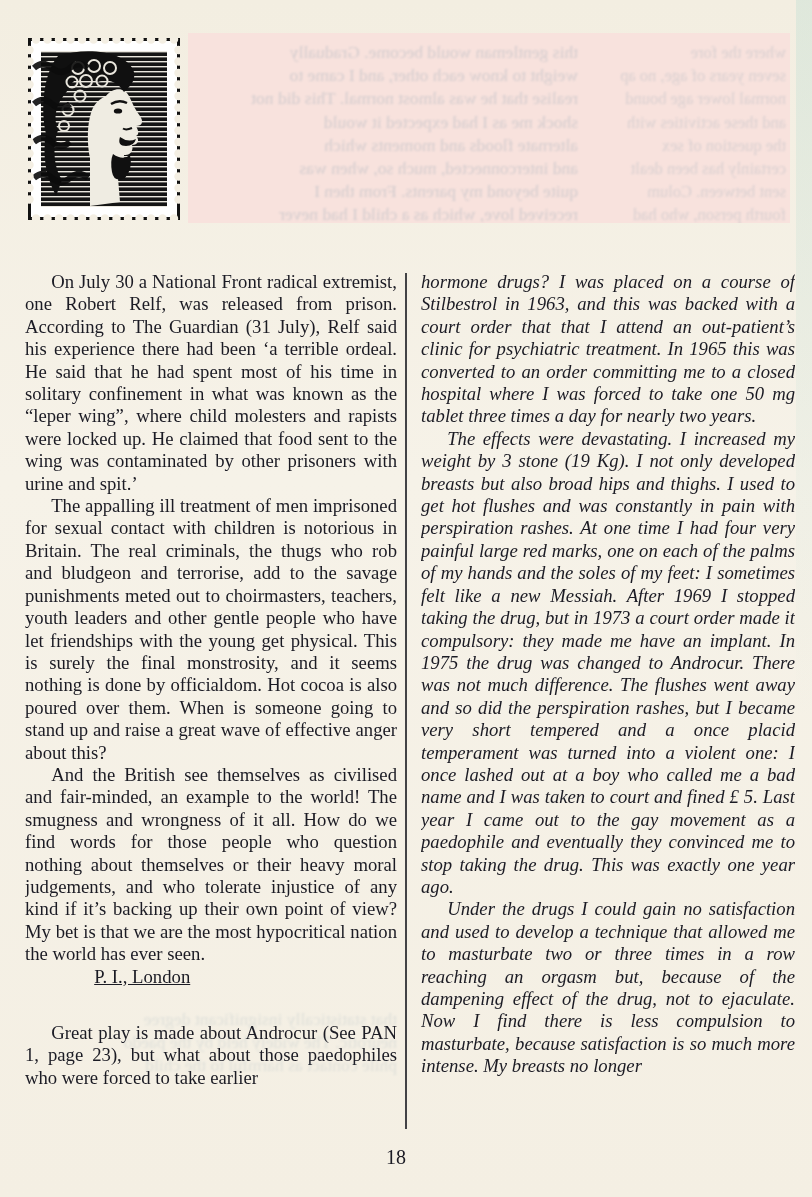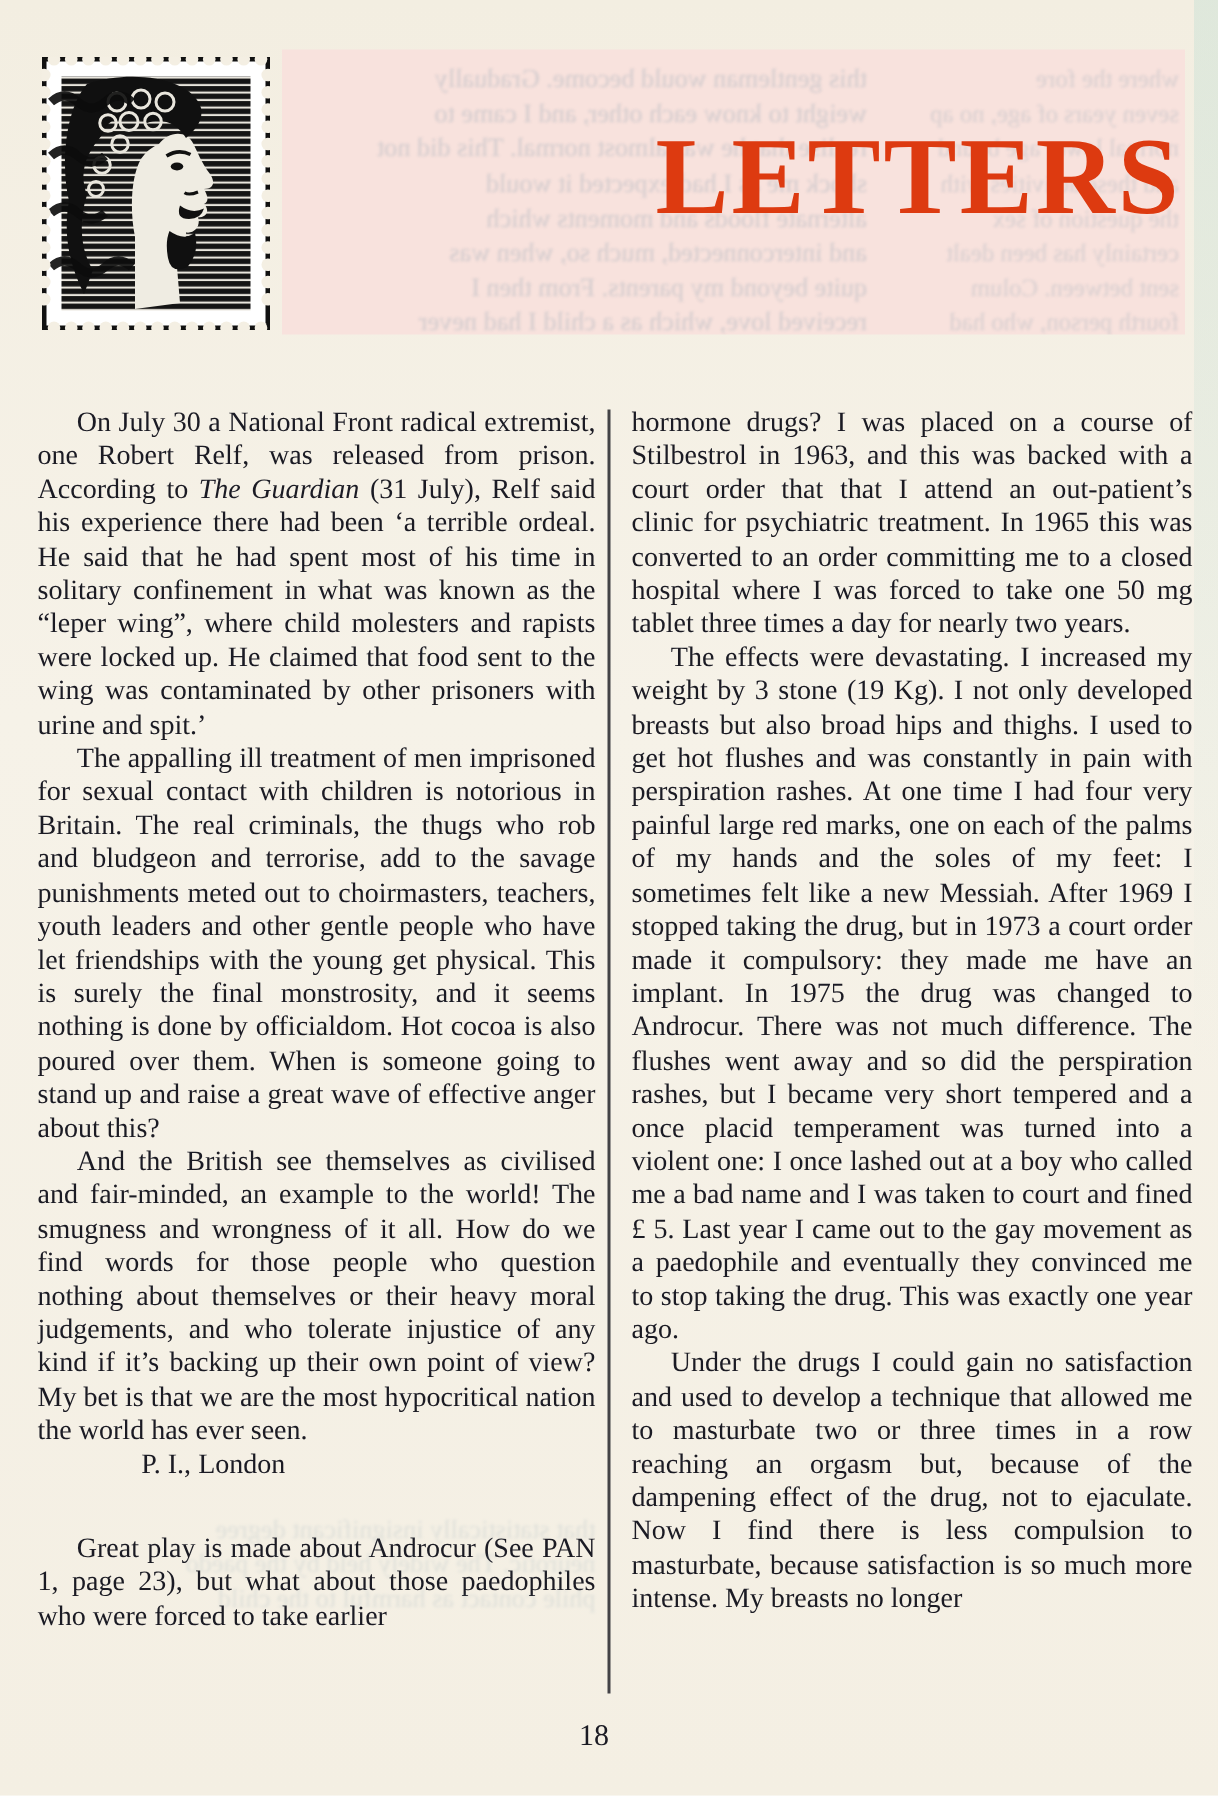--- a/index.html
+++ b/index.html
@@ -25,26 +25,26 @@
   .ghost-block .ghost-line{white-space:nowrap;overflow:hidden;}
   .g-right{left:20px;top:8px;width:370px;font-size:17.5px;line-height:23.2px;opacity:.30;filter:blur(1.1px);}
   .g-left{left:408px;top:8px;width:190px;font-size:16.5px;line-height:23.2px;opacity:.26;filter:blur(1.2px);}
   .g-body{left:25px;top:1008px;width:372px;font-size:17.5px;line-height:23px;opacity:.18;filter:blur(1.2px);}
   
   .col{
     position:absolute;top:271px;height:892px;overflow:hidden;
     font-size:18.7px;line-height:22.4px;text-align:justify;
   }
   .col-left{left:25px;width:372px;}
-  .col-right{left:421px;width:374px;}
+  .col-right{left:421px;width:374px;font-style:italic;}
   .col p{margin:0;}
   .col p.indent{text-indent:1.4em;}
   .col p.gap{margin-top:34px;}
-  .col p.signature{text-indent:3.7em;text-align:left;}
-  .col .it{font-style:italic;}
+  .col p.signature{text-indent:3.7em;text-align:left;text-decoration:underline;}
+  .col .it{}
   .divider{position:absolute;left:405px;top:273px;width:1.6px;height:856px;background:#2a2a30;opacity:.88;}
   .page-number{
     position:absolute;left:0;right:0;top:1146px;margin:0;text-align:center;
     transform:translateX(-10px);font-size:20px;color:#1b1b24;
   }
 </style>
 </head>
 <body>
 
 <div class="page">
@@ -159,21 +159,20 @@
         <circle cx="150.5" cy="127" r="4.2" fill="#f4efe3"></circle>
         <circle cx="1.5" cy="138.5" r="4.2" fill="#f4efe3"></circle>
         <circle cx="150.5" cy="138.5" r="4.2" fill="#f4efe3"></circle>
         <circle cx="1.5" cy="150" r="4.2" fill="#f4efe3"></circle>
         <circle cx="150.5" cy="150" r="4.2" fill="#f4efe3"></circle>
         <circle cx="1.5" cy="161.5" r="4.2" fill="#f4efe3"></circle>
         <circle cx="150.5" cy="161.5" r="4.2" fill="#f4efe3"></circle>
       </svg>
   </div>
 
-  <h1 class="page-title">LETTERS</h1>
 
   <div class="divider"></div>
   <div class="col col-left">
       <p class="indent"><span>On July 30 a National Front radical extremist, one Robert Relf, was released from prison. According to </span><span class="it">The Guardian</span><span> (31 July), Relf said his experience there had been ‘a terrible ordeal. He said that he had spent most of his time in solitary confinement in what was known as the “leper wing”, where child molesters and rapists were locked up. He claimed that food sent to the wing was contaminated by other prisoners with urine and spit.’</span></p>
       <p class="indent"><span>The appalling ill treatment of men imprisoned for sexual contact with children is notorious in Britain. The real criminals, the thugs who rob and bludgeon and terrorise, add to the savage punishments meted out to choirmasters, teachers, youth leaders and other gentle people who have let friendships with the young get physical. This is surely the final monstrosity, and it seems nothing is done by officialdom. Hot cocoa is also poured over them. When is someone going to stand up and raise a great wave of effective anger about this?</span></p>
       <p class="indent"><span>And the British see themselves as civilised and fair-minded, an example to the world! The smugness and wrongness of it all. How do we find words for those people who question nothing about themselves or their heavy moral judgements, and who tolerate injustice of any kind if it’s backing up their own point of view? My bet is that we are the most hypocritical nation the world has ever seen.</span></p>
       <p class="signature">P. I., London</p>
       <p class="indent gap"><span>Great play is made about Androcur (See PAN 1, page 23), but what about those paedophiles who were forced to take earlier</span></p>
     </div>
   <div class="col col-right">

